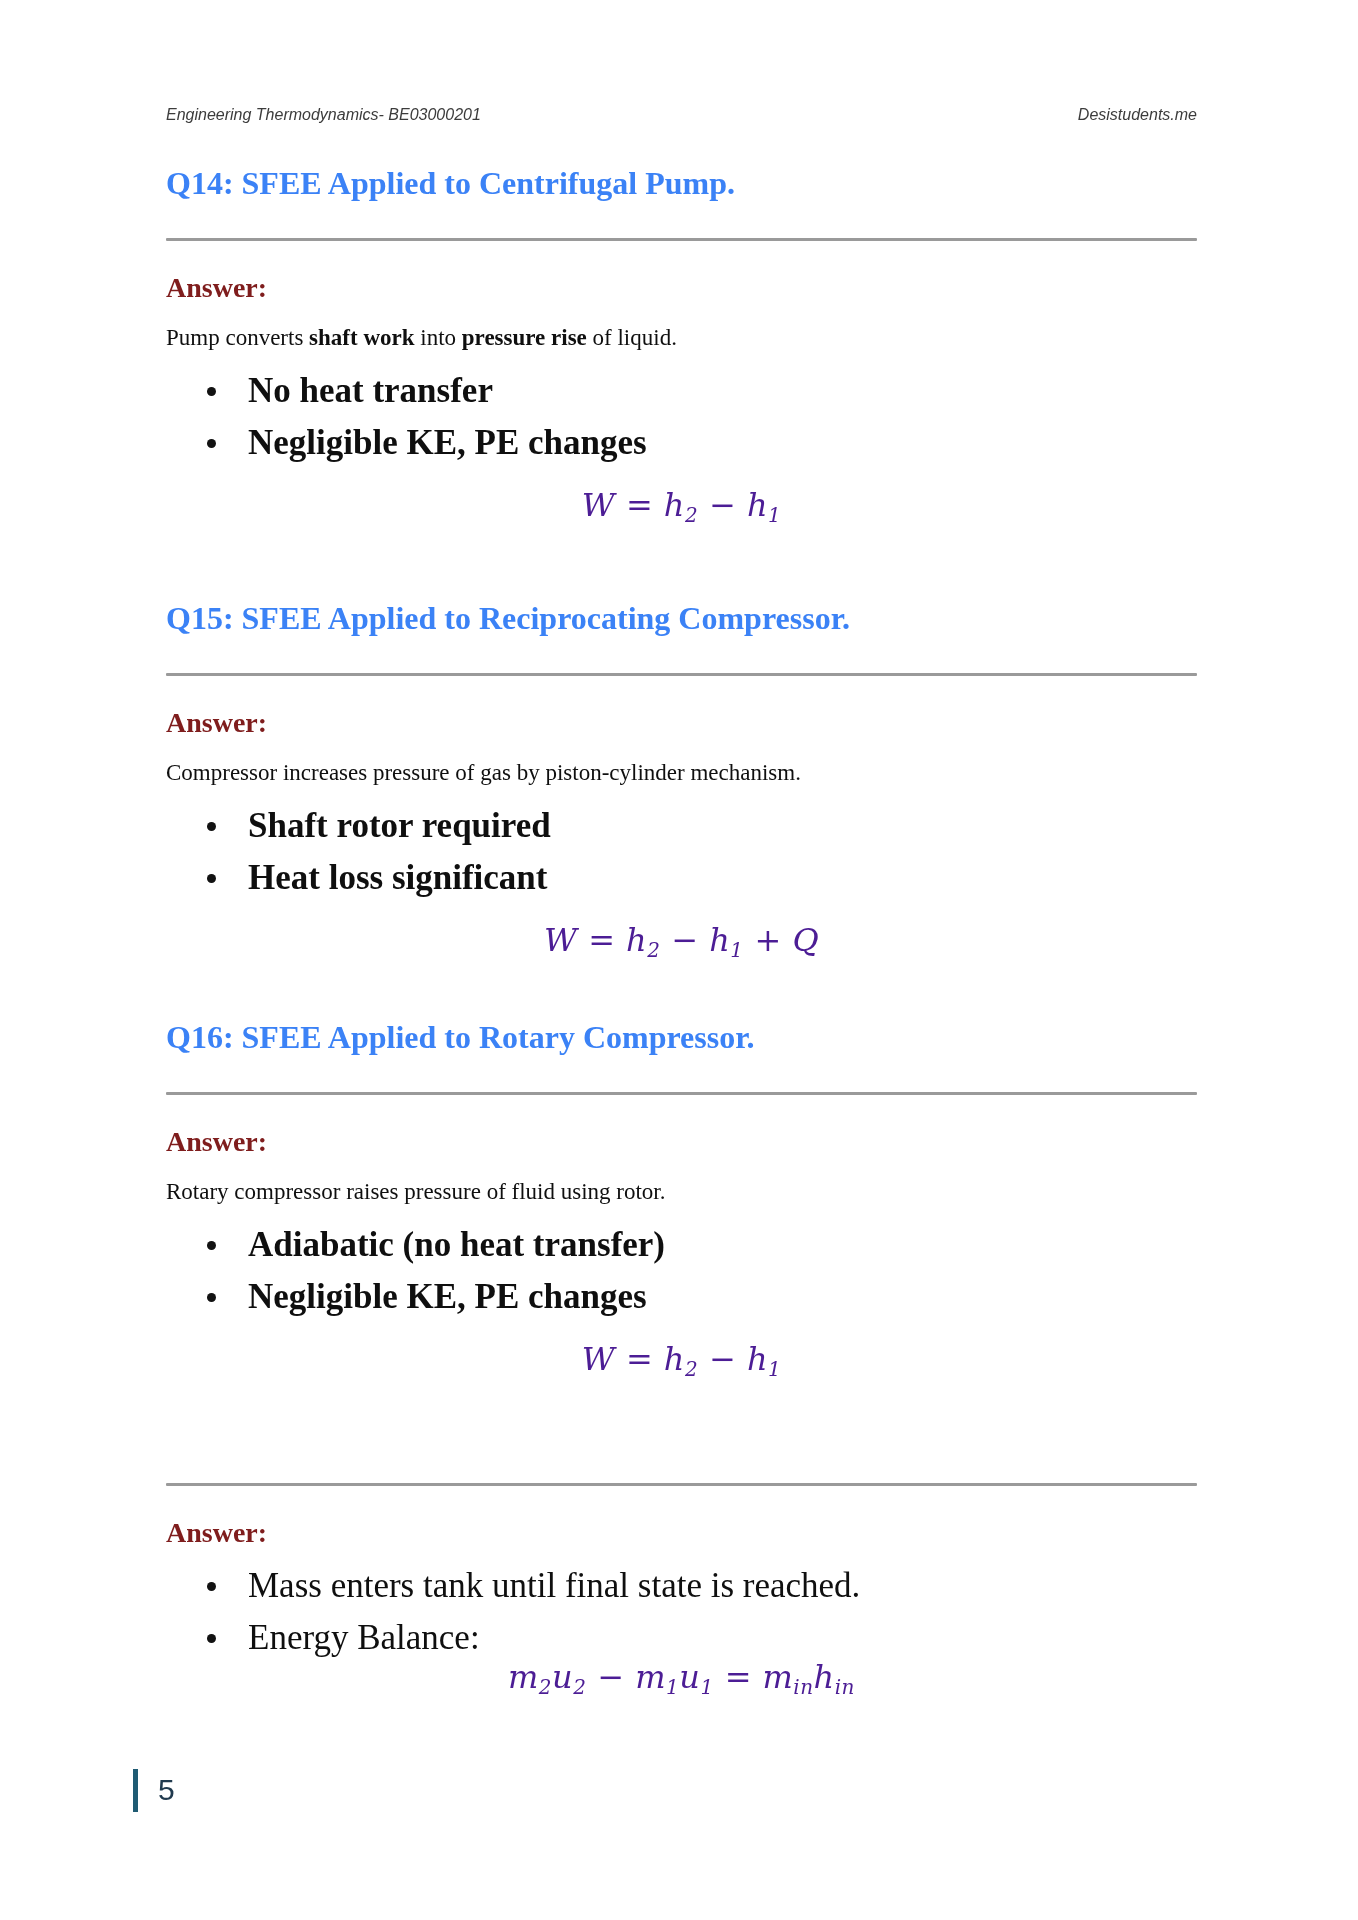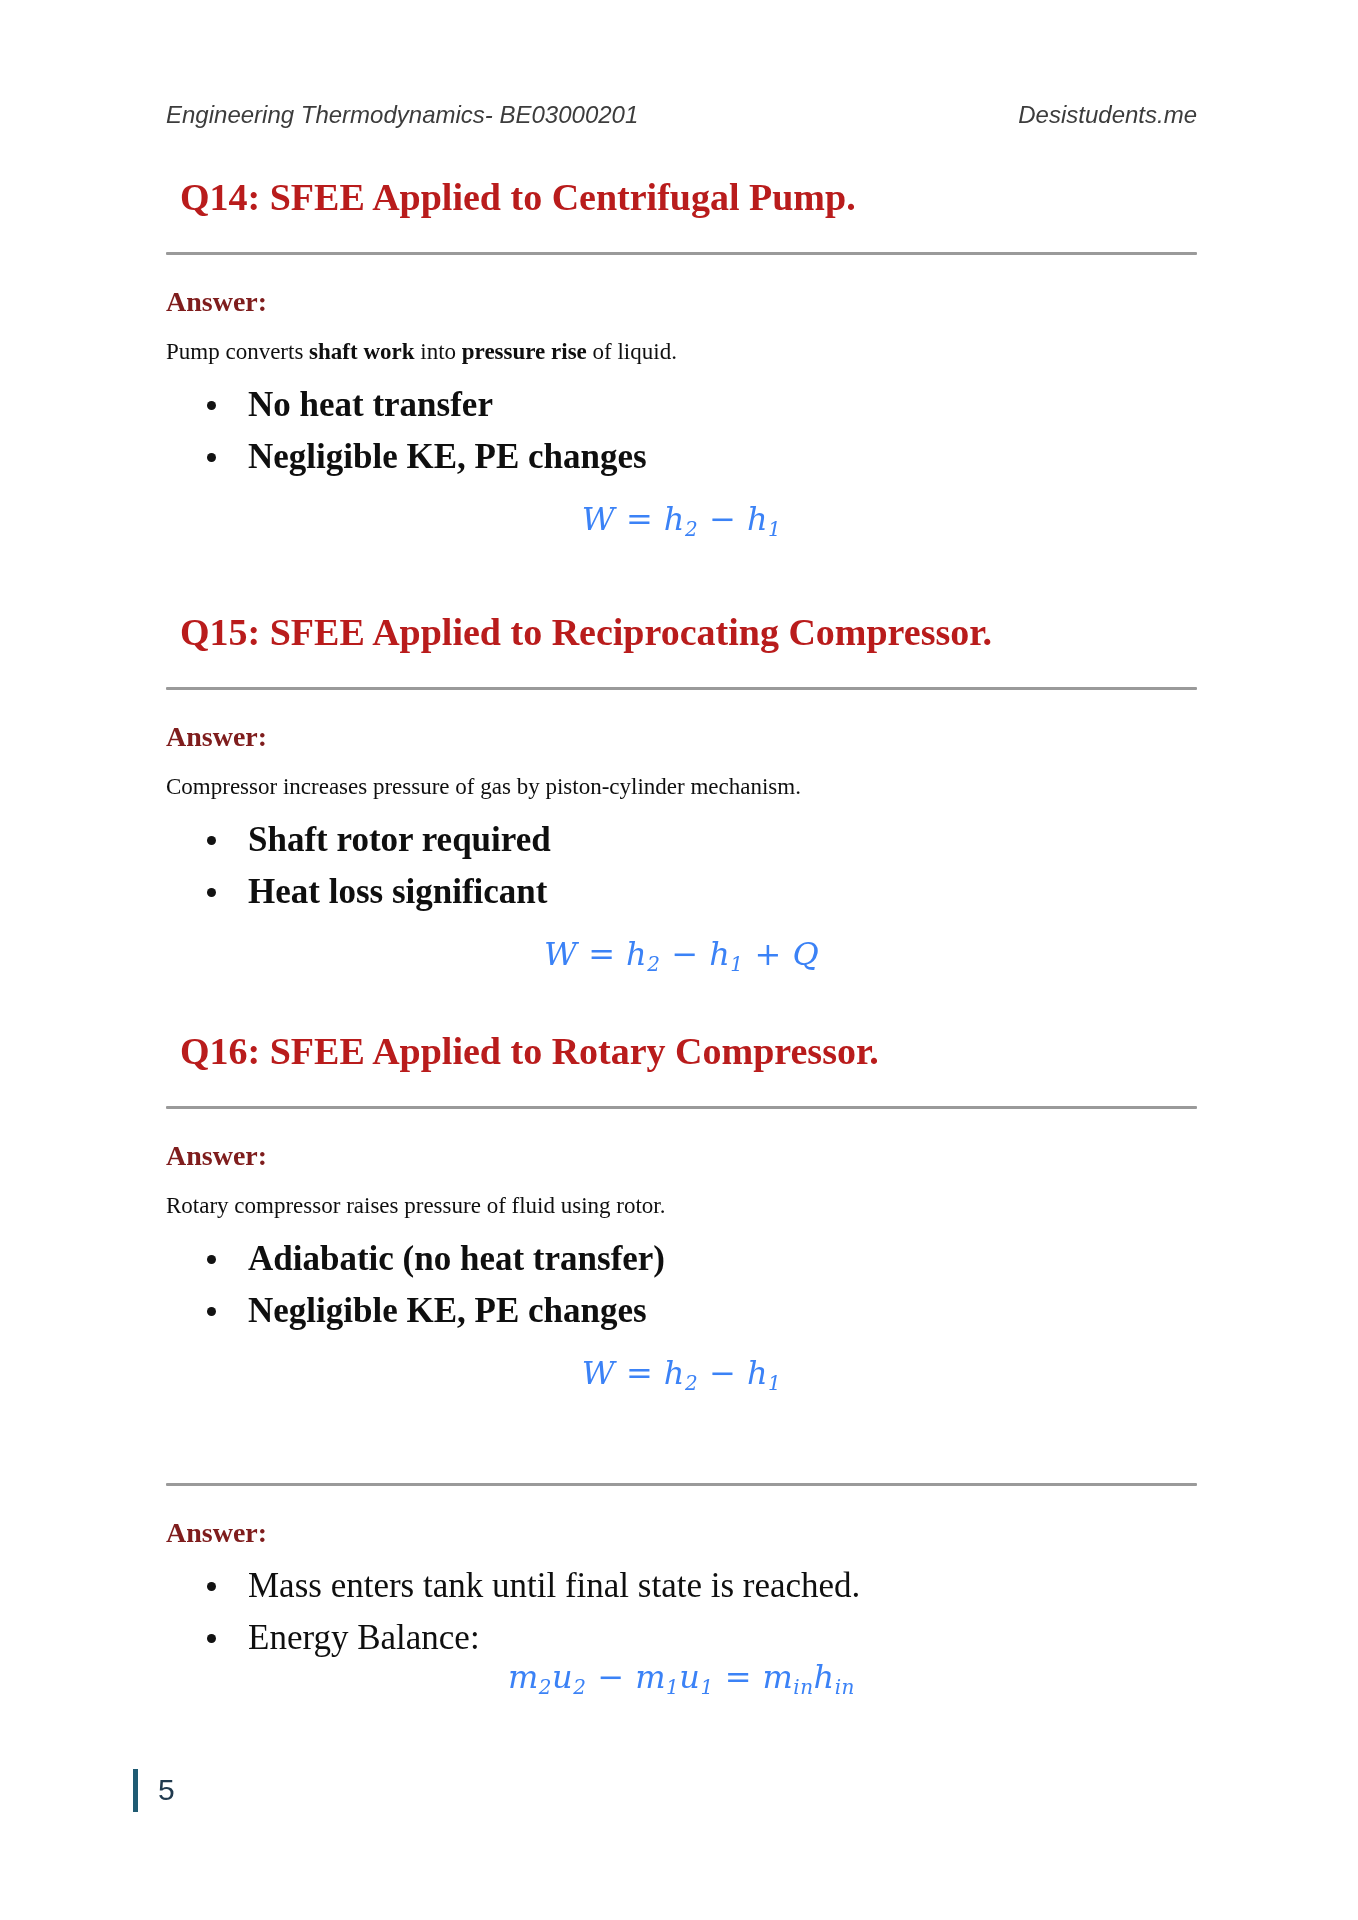--- a/index.html
+++ b/index.html
@@ -8,50 +8,50 @@
     font-family:"Liberation Serif",serif;color:#0f0f0f;
     -webkit-font-smoothing:antialiased;
   }
   .page{position:absolute;inset:0;background:#ffffff;overflow:hidden;}
 
   
   .hdr{
     position:absolute;left:166px;top:100px;width:1031px;
     display:flex;justify-content:space-between;align-items:flex-start;
     font-family:"Liberation Sans",sans-serif;font-style:italic;
-    font-size:24px;line-height:30px;color:#3c3c3c;
+    font-size:16px;line-height:30px;color:#3c3c3c;
   }
 
   
   section{position:absolute;left:166px;width:1031px;}
   #s0{top:166px}
   #s1{top:601px}
   #s2{top:1020px}
   #s3{top:1445px}
 
   .qtitle{
-    margin:14px;font-size:38px;line-height:34px;font-weight:bold;color:#b91c1c;
+    margin:0;font-size:32px;line-height:34px;font-weight:bold;color:#3b82f6;
   }
   .rule{margin-top:38px;height:3px;background:#9a9a9a;border-radius:1px;}
   .answer{margin:30px 0 0 0;font-size:28px;line-height:34px;font-weight:bold;color:#7f1d1d;}
   .intro{margin:16px 0 0 0;font-size:23px;line-height:34px;}
   .b{font-weight:bold;}
 
   .bullets{list-style:none;margin:19px 0 0 0;padding:0;}
   .bullets li{
     position:relative;padding-left:82px;font-size:35px;line-height:34px;margin-top:18px;
   }
   .bullets li:first-child{margin-top:0;}
   .dot{
     position:absolute;left:41px;top:13px;width:9px;height:9px;border-radius:50%;background:#121212;
   }
 
   .formula{
     margin-top:25px;text-align:center;
-    font-family:"DejaVu Serif",serif;font-size:32px;line-height:40px;color:#3b82f6;
+    font-family:"DejaVu Serif",serif;font-size:32px;line-height:40px;color:#4c1d95;
   }
   #s3 .formula{margin-top:2px;}
   .formula .var{font-style:italic;letter-spacing:0.5px;}
   .formula .op{font-style:normal;margin:0 11px;}
   .formula sub{font-size:20px;font-style:italic;vertical-align:-6px;line-height:0;}
 
   
   .ftr-bar{position:absolute;left:133px;top:1769px;width:5px;height:43px;background:#1f5b73;}
   .ftr-num{
     position:absolute;left:158px;top:1772px;

